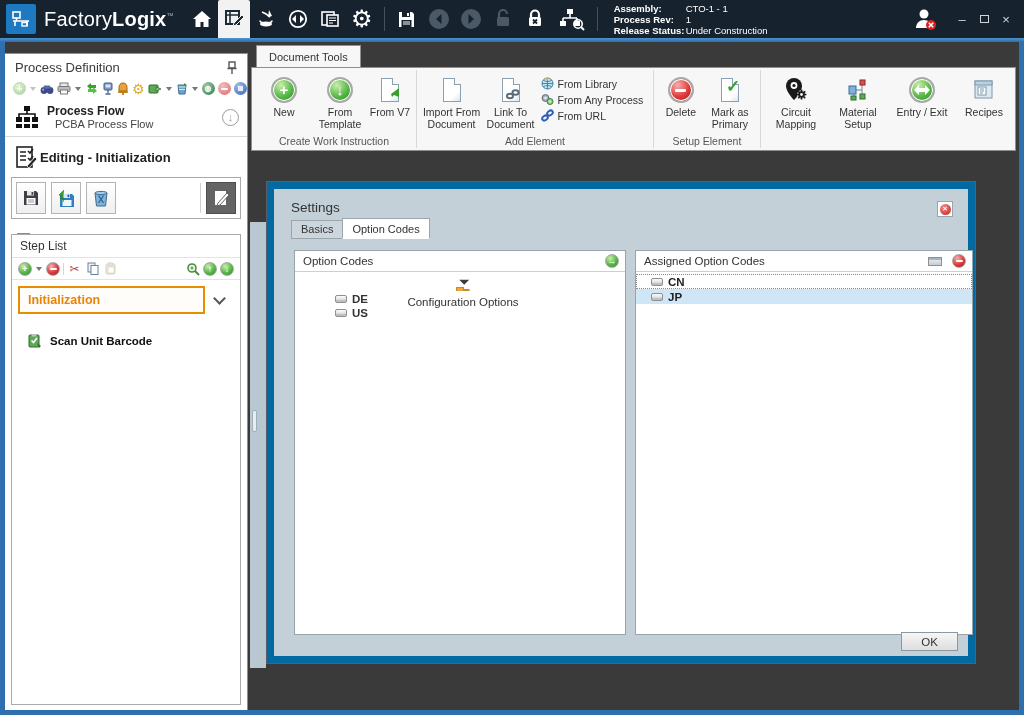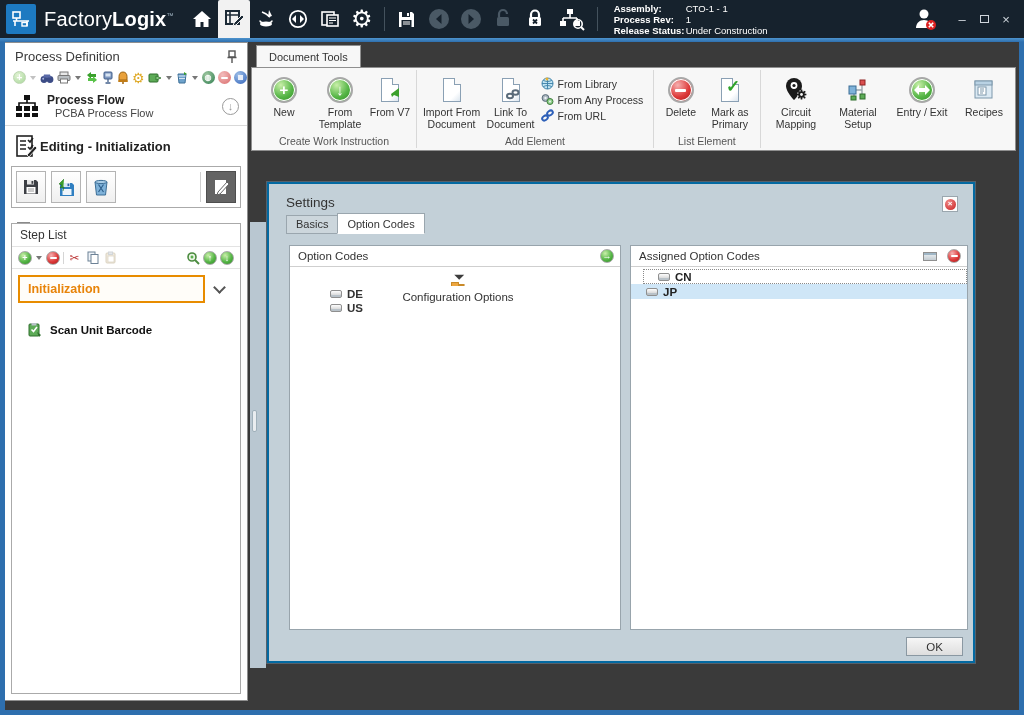--- a/index.html
+++ b/index.html
@@ -28,21 +28,21 @@
   .info .row { display:flex; }
   .info .lbl { font-weight:700; width:72px; }
   .spacer { flex:1; }
 
   .user-btn { margin-right:14px; position:relative; width:30px; height:30px; display:flex; align-items:center; justify-content:center; }
   .win-ctrls { display:flex; align-items:center; gap:6px; margin-right:10px; color:#cfd6dc; font-size:13px; }
   .win-ctrls .wc { width:16px; height:16px; display:flex; align-items:center; justify-content:center; }
   .wc-box { width:9px; height:8px; border:1px solid #cfd6dc; }
 
   
-  .left-panel { position:absolute; left:0; top:0; width:243px; height:659px; background:#fff; border:1px solid #8f8f8f; border-left:none; }
+  .left-panel { position:absolute; left:0; top:11px; width:243px; height:659px; background:#fff; border:1px solid #8f8f8f; border-left:none; }
   .lp-header { display:flex; align-items:center; justify-content:space-between; padding:6px 10px 2px 10px; font-size:13px; color:#3a3a3a; }
   .lp-toolbar { display:flex; align-items:center; gap:3px; padding:4px 6px 2px 8px; }
   .mi { width:15px; height:15px; display:inline-flex; align-items:center; justify-content:center; font-size:11px; }
   .caret { width:0; height:0; border-left:3px solid transparent; border-right:3px solid transparent; border-top:4px solid #777; margin:0 1px; }
   .dot { border-radius:50%; display:inline-flex; align-items:center; justify-content:center; color:#fff; font-weight:700; }
 
   .pf-row { display:flex; align-items:center; padding:6px 8px 4px 10px; }
   .pf-text { margin-left:8px; flex:1; }
   .pf-title { font-size:12px; font-weight:700; color:#222; }
   .pf-sub { font-size:11px; color:#444; margin-left:8px; }
@@ -93,42 +93,42 @@
   .sphere.red { background:radial-gradient(circle at 35% 28%, #f6b0b0, #dd3a3a 55%, #a81414); }
   .sphere.s26 { width:26px; height:26px; font-size:15px; }
   .sphere.s13 { width:14px; height:14px; font-size:9px; border-width:1px; box-shadow:none; }
   .hbar { width:11px; height:3px; background:#fff; border-radius:1px; }
 
   .page { position:relative; width:18px; height:24px; background:linear-gradient(135deg,#fff 70%,#dce6ef); border:1px solid #8aa0b4; }
   .page:before { content:""; position:absolute; right:-1px; top:-1px; width:6px; height:6px; background:#f7f7f7; border-left:1px solid #8aa0b4; border-bottom:1px solid #8aa0b4; }
   .page .ov { position:absolute; font-weight:700; }
 
   
-  .dialog { position:absolute; left:262px; top:140px; width:708px; height:481px; background:#c3d0d8; border:2px solid #0369a1; box-shadow:0 0 0 1px #56606a; }
+  .dialog { position:absolute; left:262px; top:140px; width:708px; height:481px; background:#c3d0d8; border:7px solid #0369a1; box-shadow:0 0 0 1px #56606a; }
   .dlg-title { font-size:13.5px; color:#333; padding:11px 0 0 17px; }
   .dlg-close { position:absolute; right:15px; top:12px; width:16px; height:16px; background:#fdfdfd; border:1px solid #9aa6ae; display:flex; align-items:center; justify-content:center; }
   .dlg-close .rc { width:11px; height:11px; border-radius:50%; background:radial-gradient(circle at 35% 30%, #f08a8a, #c81e1e); color:#fff; font-size:8px; font-weight:700; display:flex; align-items:center; justify-content:center; line-height:1; }
   .dlg-tabs { display:flex; align-items:flex-end; padding-left:17px; margin-top:4px; height:20px; }
   .dlg-tab { font-size:11px; color:#333; padding:2px 9px 3px 9px; border:1px solid #9aa6ae; background:#ccd6dc; margin-right:-1px; }
   .dlg-tab.sel { background:#fff; padding-top:4px; border-bottom:1px solid #fff; position:relative; z-index:2; }
   .dlg-panel { position:absolute; top:61px; height:385px; background:#fff; border:1px solid #98a4ac; }
   .dlg-panel.lp { left:20px; width:332px; }
   .dlg-panel.rp { left:361px; width:338px; }
   .pn-head { height:21px; display:flex; align-items:center; padding:0 6px 0 8px; border-bottom:1px solid #cfcfcf; font-size:11.5px; color:#333; }
   .pn-head .push { flex:1; }
   .tree { padding:5px 4px 0 10px; font-size:11.5px; color:#333; }
   .tree-row { display:flex; align-items:center; height:15px; gap:5px;flex-direction:column; }
   .tree-child { display:flex; align-items:center; height:14px; gap:5px; padding-left:30px; font-weight:700; }
   .tri { width:0; height:0; border-left:7px solid transparent; border-bottom:7px solid #3c3c3c; transform:rotate(45deg) translateY(-1px); }
   .folder { position:relative; width:14px; height:10px; background:linear-gradient(#fbd378,#eda63f); border:1px solid #c98a28; border-radius:1px; }
   .folder:before { content:""; position:absolute; left:-1px; top:-3px; width:6px; height:3px; background:#eda63f; border:1px solid #c98a28; border-bottom:none; border-radius:1px 1px 0 0; }
   .codetag { width:12px; height:8px; border:1px solid #8f8f8f; border-radius:2px; background:linear-gradient(#fdfdfd,#c9c9c9); box-shadow:inset 0 -2px 0 #b9c2c9; }
   .list { padding-top:2px; font-size:11.5px; color:#222; }
   .list-row { display:flex; align-items:center; height:15px; gap:5px; padding-left:14px; font-weight:700; border:1px solid transparent; }
-  .list-row.focus { border:1px dotted #8a8a8a;margin-left:12px; }
+  .list-row.focus { border:1px dotted #8a8a8a; }
   .list-row.sel { background:#cfe6f7; }
   .rename-ic { width:14px; height:9px; border:1px solid #8f8f8f; background:linear-gradient(#eef3f6,#c4ccd2); box-shadow:inset 0 2px 0 #9fb6c6; }
   .ok-btn { position:absolute; right:10px; bottom:5px; width:57px; height:19px; background:linear-gradient(#f6f6f6,#dedede); border:1px solid #8a98a2; font-size:11.5px; color:#333; display:flex; align-items:center; justify-content:center; }
 
   svg { display:block; }
 </style>
 </head>
 <body>
 
 <div class="titlebar">
@@ -363,21 +363,21 @@
         </div>
         <div class="rb-big" style="width:52px">
           <span class="ic">
               <span class="page">
                 <span class="ov" style="left:4px;top:2px;color:#2fa32a;font-size:17px;">✓</span>
               </span>
             </span>
           <span>Mark as Primary</span>
         </div>
       </div>
-      <div class="rb-caption">List Element</div>
+      <div class="rb-caption">Setup Element</div>
     </div>
 
     <div class="rb-div"></div>
     <div class="spacer"></div>
     <div class="rb-div"></div>
 
     <div class="rb-right">
       <div class="rb-big" style="width:54px">
         <span class="ic">
             <svg width="24" height="26" viewBox="0 0 24 26">

